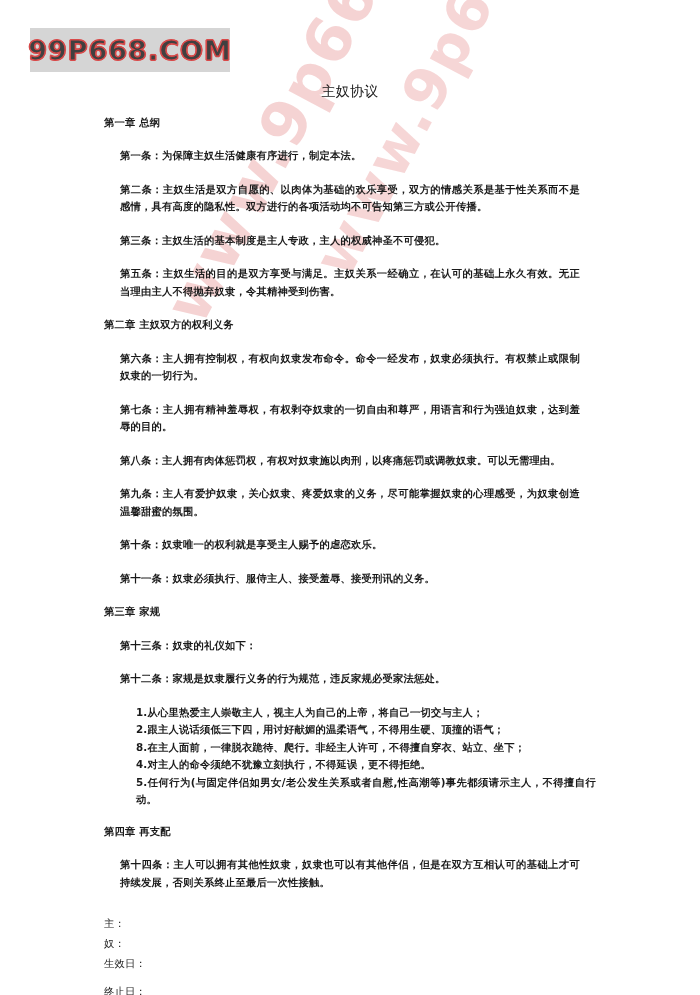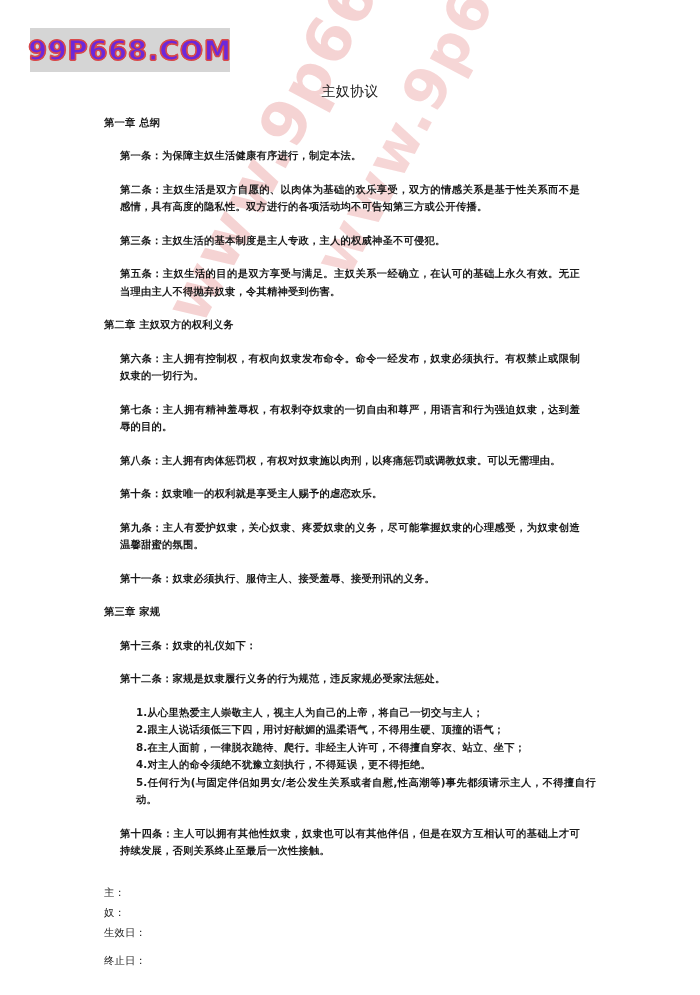--- a/index.html
+++ b/index.html
@@ -30,21 +30,21 @@
     background: #d5d5d5;
     display: flex;
     align-items: center;
     justify-content: center;
   }
   .logo-text {
     font-family: "DejaVu Sans", "Liberation Sans", sans-serif;
     font-weight: bold;
     font-size: 27px;
     letter-spacing: 1px;
-    color: #6d28d9;
+    color: #404040;
     -webkit-text-stroke: 1.2px #d94a4a;
     text-shadow:
        1px 0 0 #d94a4a, -1px 0 0 #d94a4a,
        0 1px 0 #d94a4a, 0 -1px 0 #d94a4a;
     text-align: center;
   }
   .wm-diag {
     position: absolute;
     left: 150px;
     top: 300px;
@@ -137,39 +137,40 @@
       <p class="clause">第二条：主奴生活是双方自愿的、以肉体为基础的欢乐享受，双方的情感关系是基于性关系而不是感情，具有高度的隐私性。双方进行的各项活动均不可告知第三方或公开传播。</p>
       <p class="clause">第三条：主奴生活的基本制度是主人专政，主人的权威神圣不可侵犯。</p>
       <p class="clause">第五条：主奴生活的目的是双方享受与满足。主奴关系一经确立，在认可的基础上永久有效。无正当理由主人不得抛弃奴隶，令其精神受到伤害。</p>
     </div>
 
     <div class="block">
       <div class="chapter">第二章   主奴双方的权利义务</div>
       <p class="clause">第六条：主人拥有控制权，有权向奴隶发布命令。命令一经发布，奴隶必须执行。有权禁止或限制奴隶的一切行为。</p>
       <p class="clause">第七条：主人拥有精神羞辱权，有权剥夺奴隶的一切自由和尊严，用语言和行为强迫奴隶，达到羞辱的目的。</p>
       <p class="clause">第八条：主人拥有肉体惩罚权，有权对奴隶施以肉刑，以疼痛惩罚或调教奴隶。可以无需理由。</p>
+      <p class="clause">第九条：主人有爱护奴隶，关心奴隶、疼爱奴隶的义务，尽可能掌握奴隶的心理感受，为奴隶创造温馨甜蜜的氛围。</p>
       <p class="clause">第十条：奴隶唯一的权利就是享受主人赐予的虐恋欢乐。</p>
-      <p class="clause">第九条：主人有爱护奴隶，关心奴隶、疼爱奴隶的义务，尽可能掌握奴隶的心理感受，为奴隶创造温馨甜蜜的氛围。</p>
       <p class="clause">第十一条：奴隶必须执行、服侍主人、接受羞辱、接受刑讯的义务。</p>
     </div>
 
     <div class="block">
       <div class="chapter">第三章  家规</div>
       <p class="clause">第十三条：奴隶的礼仪如下：</p>
       <p class="clause">第十二条：家规是奴隶履行义务的行为规范，违反家规必受家法惩处。</p>
       <ol class="sub">
         <li>1.从心里热爱主人崇敬主人，视主人为自己的上帝，将自己一切交与主人；</li>
         <li>2.跟主人说话须低三下四，用讨好献媚的温柔语气，不得用生硬、顶撞的语气；</li>
         <li>8.在主人面前，一律脱衣跪待、爬行。非经主人许可，不得擅自穿衣、站立、坐下；</li>
         <li>4.对主人的命令须绝不犹豫立刻执行，不得延误，更不得拒绝。</li>
         <li>5.任何行为(与固定伴侣如男女/老公发生关系或者自慰,性高潮等)事先都须请示主人，不得擅自行动。</li>
       </ol>
     </div>
 
     <div class="block">
+      <div class="chapter">第四章   再支配</div>
       <p class="clause">第十四条：主人可以拥有其他性奴隶，奴隶也可以有其他伴侣，但是在双方互相认可的基础上才可持续发展，否则关系终止至最后一次性接触。</p>
     </div>
 
     <div class="sign-block">
       <div>主：</div>
       <div>奴：</div>
       <div>生效日：</div>
       <div class="spacer-sm"></div>
       <div>终止日：</div>
     </div>

